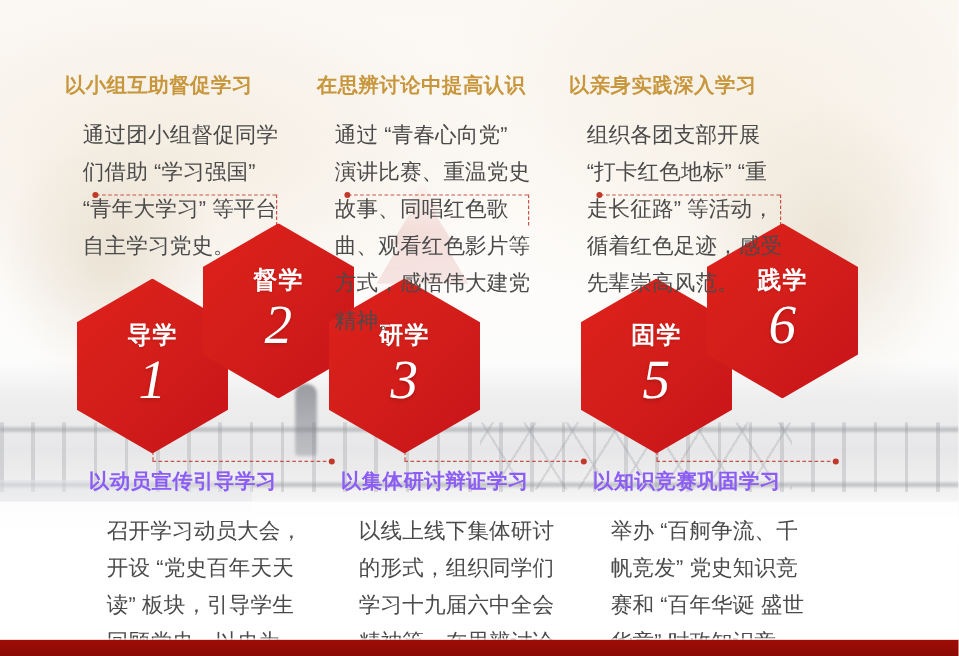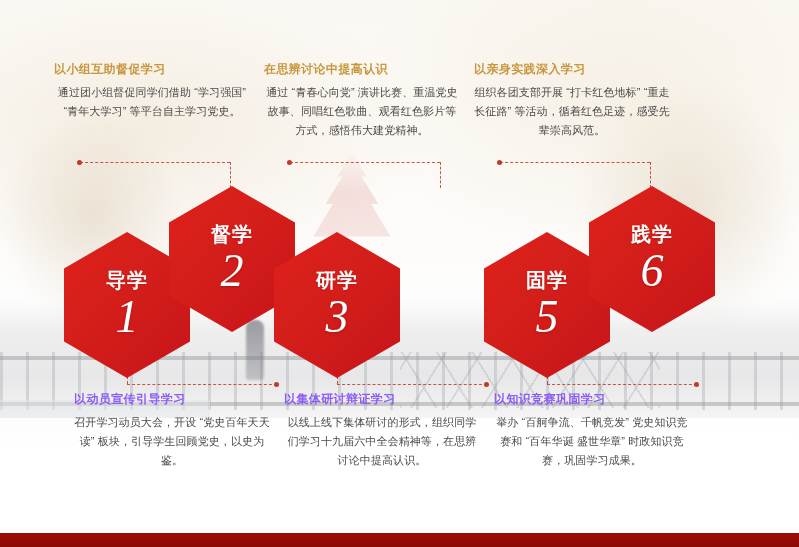--- a/index.html
+++ b/index.html
@@ -162,35 +162,34 @@
     line-height: 1;
     text-shadow: 0 1px 3px rgba(0,0,0,0.18);
   }
 
   
   .block {
     position: absolute;
     width: 196px;
   }
   .block-title {
-    font-size: 12px;
+    font-size: 17px;
     font-weight: 700;
     line-height: 1.2;
     margin: 0 0 7px 0;
     letter-spacing: 0.4px;
   }
   .block.top .block-title { color: #c8963c; }
   .block.bottom .block-title { color: #8b5cf6; }
   .block-body {
-    font-size: 11px;
+    font-size: 18px;
     line-height: 1.72;
     color: #4a4a4a;
-    margin: 0;
+    margin: 15px;
     letter-spacing: 0.1px;
-    text-align: center;
   }
 
   
   .bottom-bar {
     position: absolute;
     left: 0; right: 0; bottom: 0;
     height: 14px;
     background: linear-gradient(180deg, #9d0d06 0%, #8c0b05 100%);
     border-top: 1px solid #ffffff;
   }

